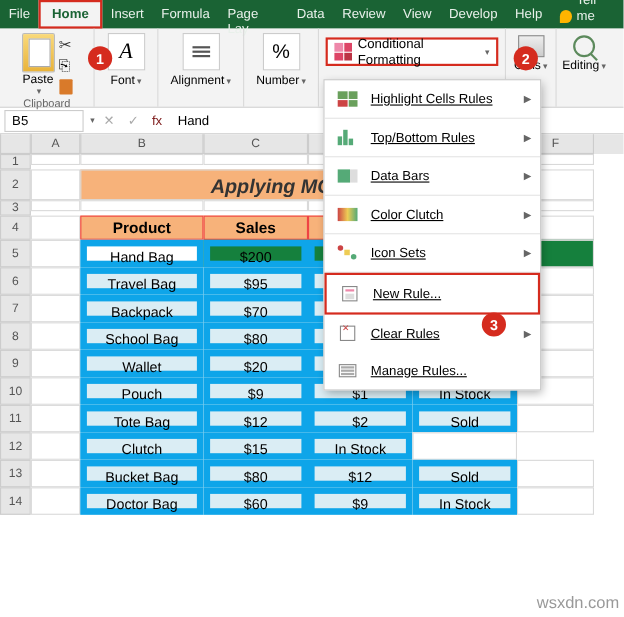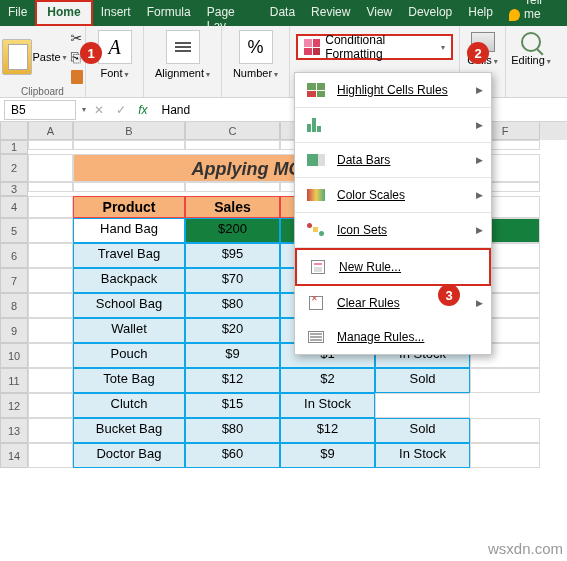--- a/index.html
+++ b/index.html
@@ -33,35 +33,35 @@
 .cells-btn,.editing-btn { display:flex;flex-direction:column;align-items:center;gap:2px;padding:2px 6px;}
 .cells-ico{width:24px;height:20px;border:1px solid #888;background:linear-gradient(#eee,#ccc);}
 .search-ico{width:20px;height:20px;border:2px solid #5c8a5c;border-radius:50%;position:relative;}
 .search-ico::after{content:'';position:absolute;width:8px;height:2px;background:#5c8a5c;bottom:-3px;right:-5px;transform:rotate(45deg);}
 
 .callout { position:absolute; width:22px;height:22px;border-radius:50%;background:#d52b1e;color:#fff;display:flex;align-items:center;justify-content:center;font-weight:700;font-size:13px;z-index:50;}
 
 
 .formula-row { display:flex; align-items:center; height:24px; border-bottom:1px solid #d4d4d4;}
 .namebox { width:72px; border:1px solid #ccc; padding:2px 6px; margin:0 4px; font-size:12px; background:#fff;}
-.fx { padding:0 8px; color:#15803d; font-style:italic;}
+.fx { padding:0 8px; color:#7f1d1d; }
 .formulabar { flex:1; padding:2px 6px; font-size:12px;}
 
 
 .sheet { position:relative; }
 .col-headers { display:grid; grid-template-columns:28px 45px 112px 95px 95px 95px 70px; background:#e6e6e6; }
 .ch { border:1px solid #ccc; border-top:none; text-align:center; font-size:11px; color:#555; height:18px; line-height:18px;}
 .row { display:grid; grid-template-columns:28px 45px 112px 95px 95px 95px 70px; }
 .rh { background:#e6e6e6; border:1px solid #ccc; text-align:center; font-size:11px; color:#555;}
 .cell { border:1px solid #d9d9d9; padding:2px 4px; font-size:12px; background:#fff;}
 .row1 .cell, .row8 .cell {height:10px;padding:0;}
 .title-row .cell { background:#f7b27a; }
 .title-txt { font-size:18px; font-weight:600; font-style:italic; color:#333;}
 .hdr .cell { background:#f7b27a; font-weight:700; font-size:14px; text-align:center; border:1px solid #ef4444;}
-.drow .cell { background:#daedf4; text-align:center; font-size:13px; height:25px; border:1px solid #0ea5e9;}
+.drow .cell { background:#daedf4; text-align:center; font-size:13px; height:25px; border:6px solid #0ea5e9;}
 .drow.sel .cell { background:#15803d;}
 .drow .cell.c-a { background:#fff; border:1px solid #d9d9d9;}
 .row .c-f { background:#fff; border:1px solid #d9d9d9;}
 .rh { height:100%; display:flex;align-items:center;justify-content:center;}
 .row1 .rh,.title-row .rh,.row8 .rh,.hdr .rh{height:auto;}
 
 
 .menu { position:absolute; left:294px; top:72px; width:198px; background:#fff; border:1px solid #c8c8c8; box-shadow:2px 3px 8px rgba(0,0,0,0.3); z-index:40;}
 .menu-item { display:flex; align-items:center; gap:10px; padding:8px 10px; font-size:12px; position:relative;}
 .menu-item .mi-icon { width:22px; height:18px; display:flex;align-items:center;justify-content:center;}
@@ -97,21 +97,21 @@
   <div class="tab">Help</div>
   <div class="tab tellme">
       <span class="bulb"></span>
       <span>Tell me</span>
     </div>
 </div>
 
 <div class="ribbon">
   <div class="group" style="width:86px">
     <div class="group-row">
-      <div style="display:flex;flex-direction:row;align-items:center">
+      <div style="display:flex;flex-direction:column;align-items:center">
         <div class="paste-big"></div>
         <div style="font-size:11px">Paste</div>
         <div class="dd">▾</div>
       </div>
       <div style="display:flex;flex-direction:column;gap:4px">
         <span class="scissors">✂</span>
         <span style="font-size:13px">⎘</span>
         <span class="brush"></span>
       </div>
     </div>
@@ -331,36 +331,37 @@
     </div>
   <div class="menu-sep"></div>
   <div class="menu-item">
       <span class="mi-icon">
         <span class="tbr">
           <span></span>
           <span></span>
           <span></span>
         </span>
       </span>
+      <span><span class="u">Top/Bottom Rules</span></span>
       <span class="arrow">▶</span>
     </div>
   <div class="menu-sep"></div>
   <div class="menu-item">
       <span class="mi-icon">
         <span class="db"></span>
       </span>
       <span><span class="u">Data Bars</span></span>
       <span class="arrow">▶</span>
     </div>
   <div class="menu-sep"></div>
   <div class="menu-item">
       <span class="mi-icon">
         <span class="cs"></span>
       </span>
-      <span><span class="u">Color Scales</span></span>
+      <span><span class="u">Color Clutch</span></span>
       <span class="arrow">▶</span>
     </div>
   <div class="menu-sep"></div>
   <div class="menu-item">
       <span class="mi-icon">
         <span class="is">
           <span></span>
           <span></span>
           <span></span>
         </span>

